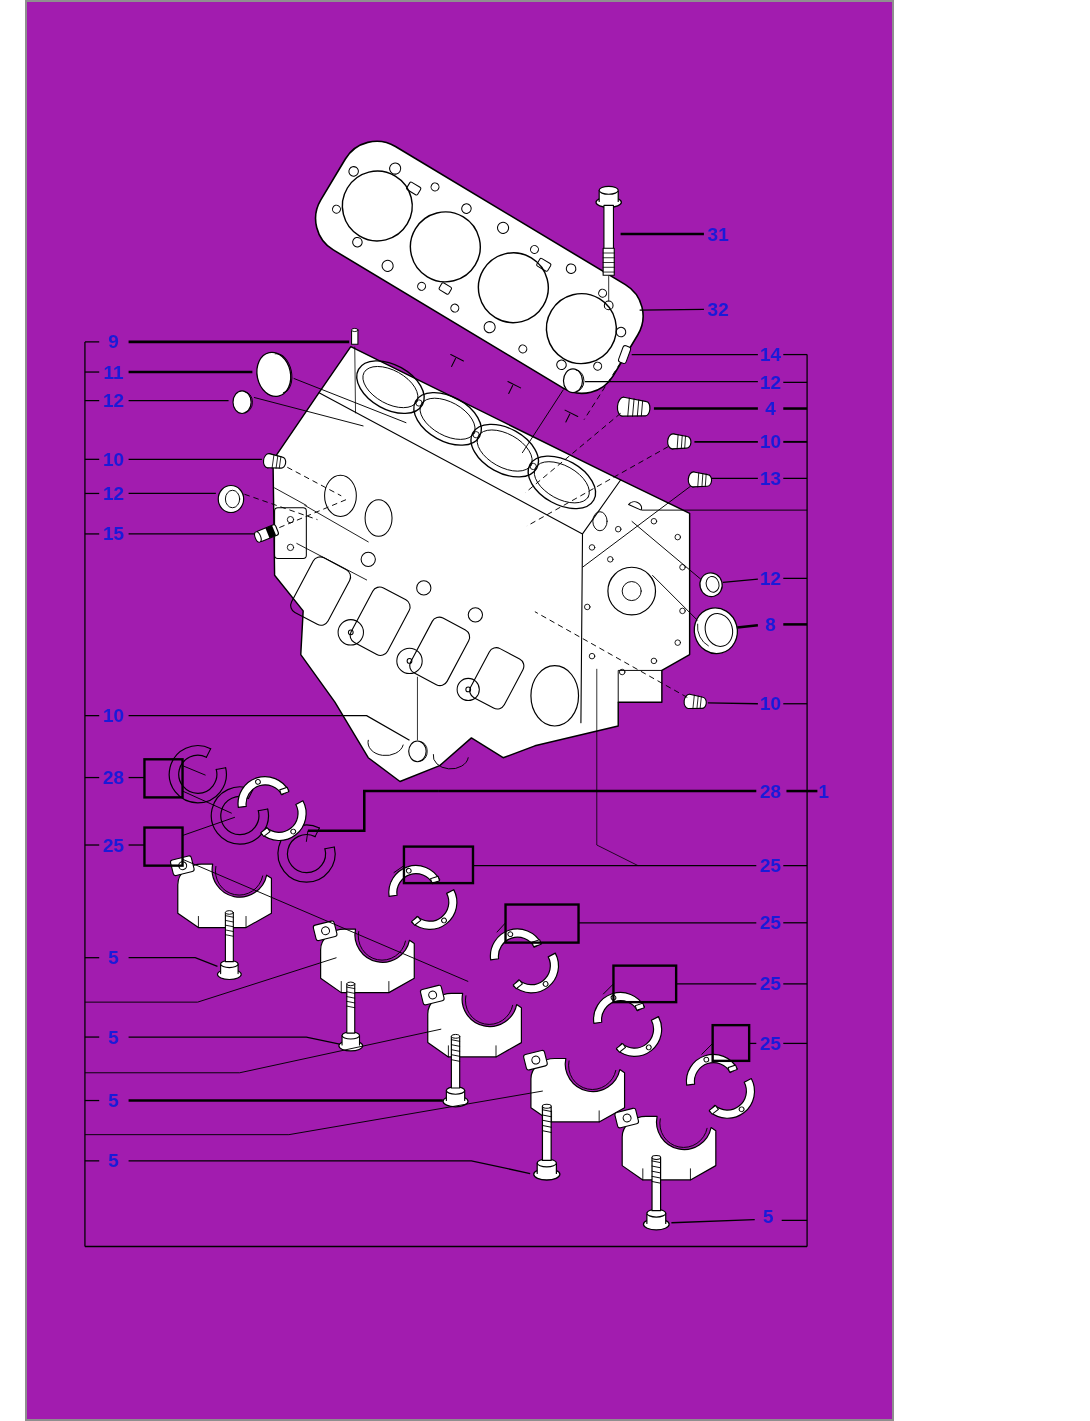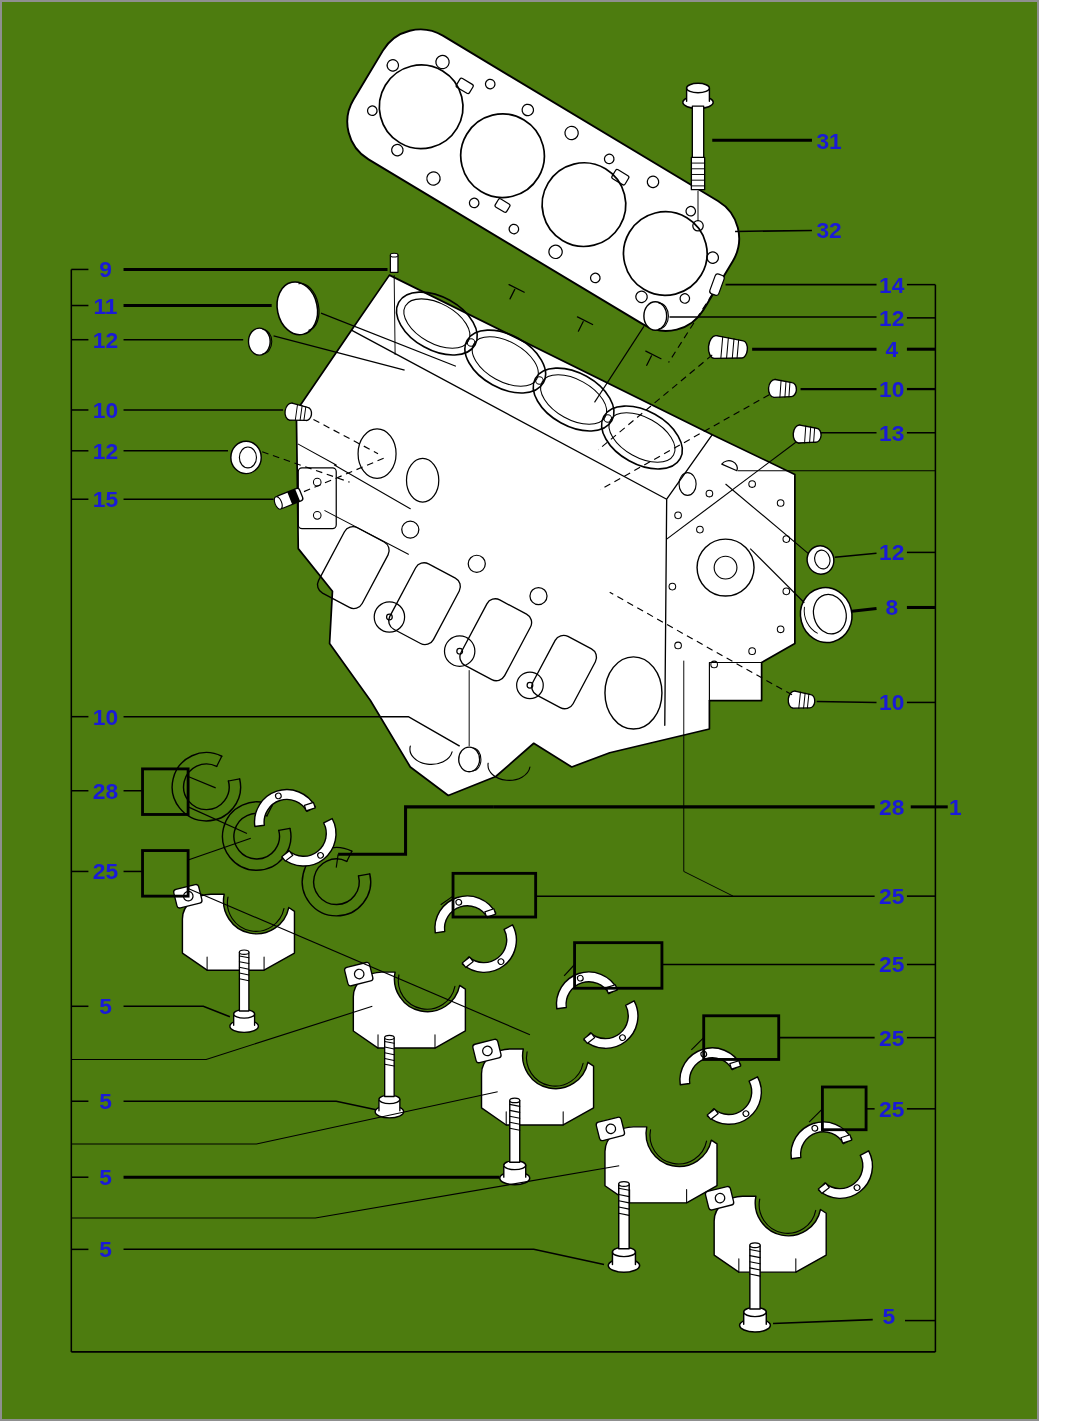--- a/index.html
+++ b/index.html
@@ -1,18 +1,18 @@
 <!DOCTYPE html>
 <html><head>
 <meta charset="utf-8">
 <style>
   html,body{margin:0;padding:0;background:#ffffff;}
-  #page{position:relative;width:1039px;height:1421px;background:#4d7c0f;
+  #page{position:relative;width:869px;height:1421px;background:#a21caf;
         box-sizing:border-box;border:2px solid #8f8f8f;overflow:hidden;
-        font-family:"Liberation Sans", sans-serif;}
+        font-family:"Liberation Sans", sans-serif;margin-left:25px;}
   svg{position:absolute;left:0;top:0;width:100%;height:100%;}
   .callout-text{font-family:"Liberation Sans", sans-serif;font-weight:bold;font-size:24px;}
 </style>
 </head>
 <body>
 
 <div id="page">
 <svg id="fig" viewBox="0 0 1090 1421">
   <defs>
 

